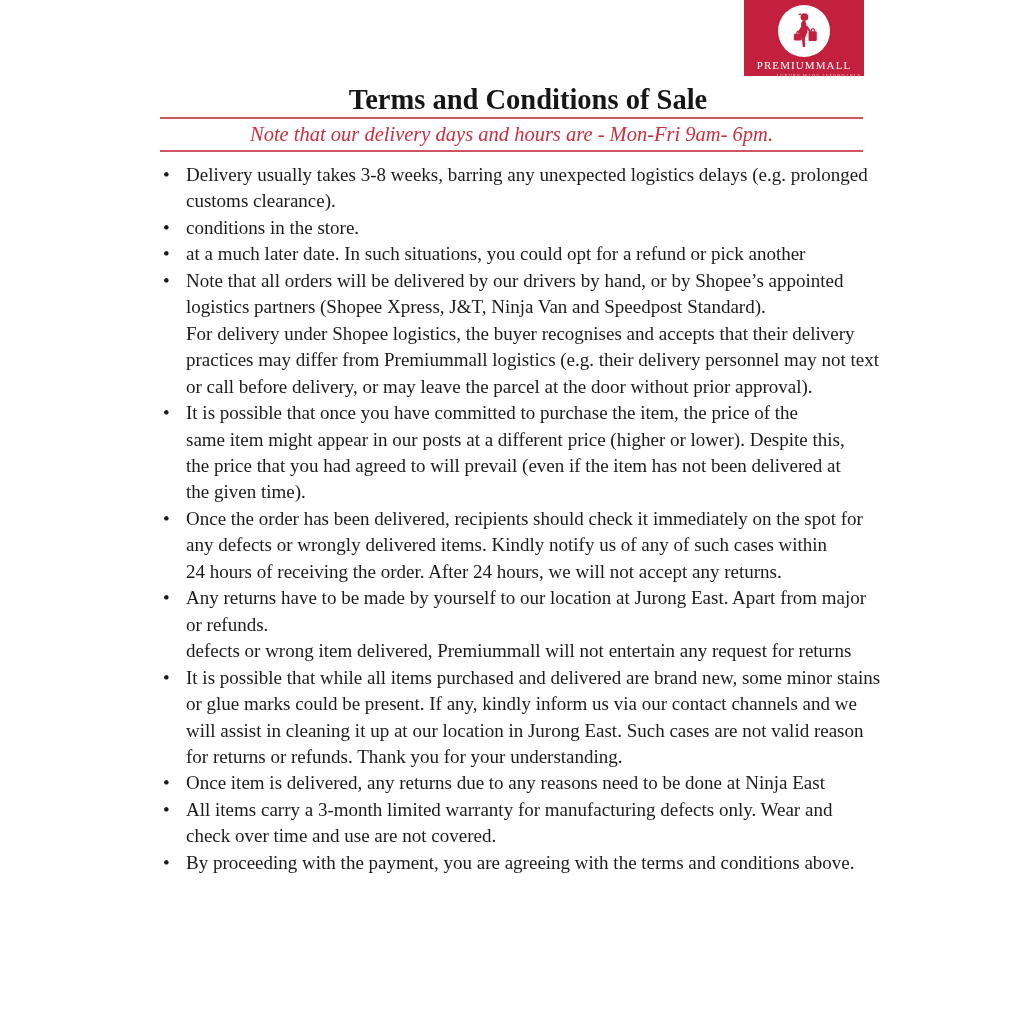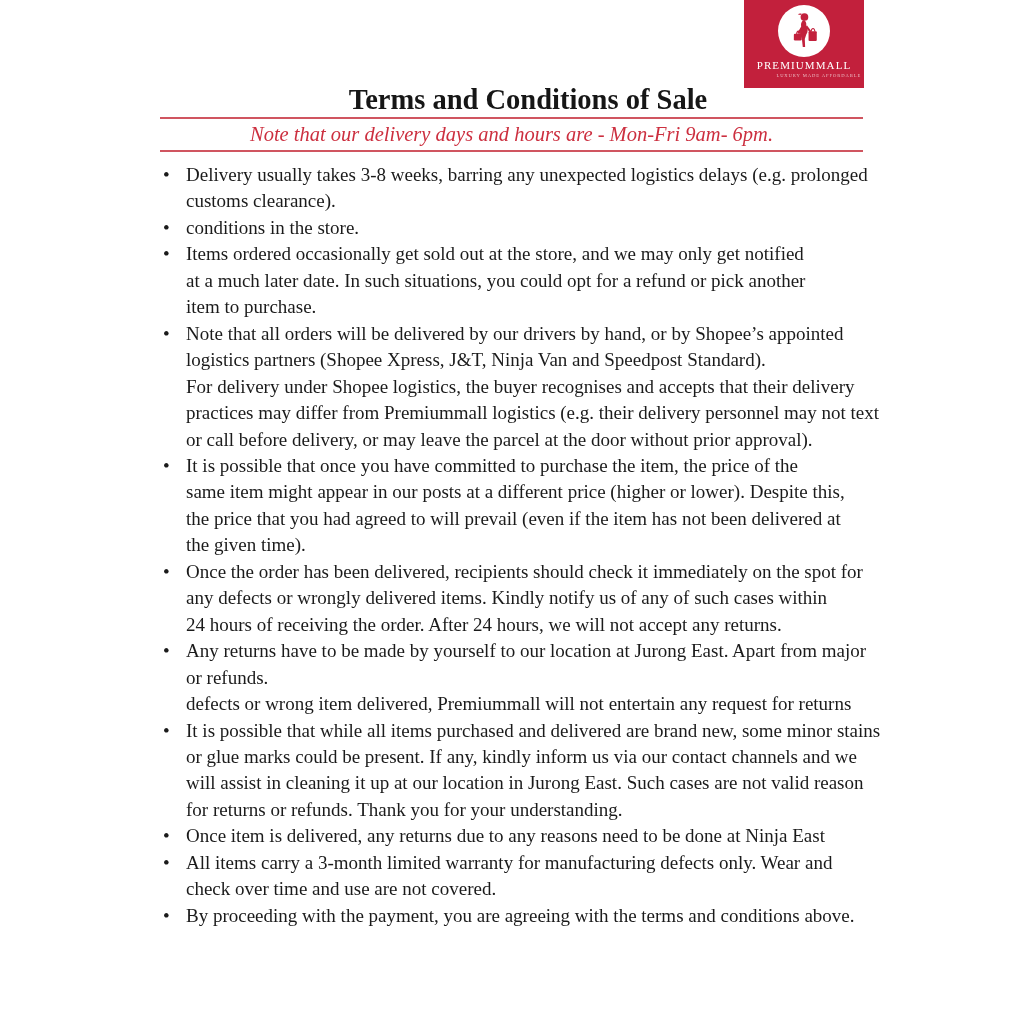--- a/index.html
+++ b/index.html
@@ -12,21 +12,21 @@
     color: var(--body-text, #1b1b1b);
     overflow: hidden;
   }
 
   
   .logo {
     position: absolute;
     left: 744px;
     top: 0;
     width: 120px;
-    height: 88px;
+    height: 76px;
     background: var(--brand-red, #c2203c);
     text-decoration: underline;
   }
   .logo-circle {
     position: absolute;
     left: 34px;
     top: 5px;
     width: 52px;
     height: 52px;
     background: #ffffff;
@@ -155,21 +155,21 @@
       <li class="term-item">
       <span class="bullet-marker">•</span>
       <span class="term-text"><div class="term-line"><span>Delivery usually takes </span><b>3-8 weeks</b><span>, barring any unexpected logistics delays (e.g. prolonged</span></div><div class="term-line"><span>customs clearance).</span></div></span>
     </li>
       <li class="term-item">
       <span class="bullet-marker">•</span>
       <span class="term-text"><div class="term-line"><span>conditions in the store.</span></div></span>
     </li>
       <li class="term-item">
       <span class="bullet-marker">•</span>
-      <span class="term-text"><div class="term-line"><span>Items ordered occasionally get sold out at the store, and we may only get notified</span></div><div class="term-line"><span>at a much later date. In such situations, you could opt for a refund or pick another</span></div><div class="term-line"><span>item to purchase.</span></div></span>
+      <span class="term-text"><div class="term-line"><span>at a much later date. In such situations, you could opt for a refund or pick another</span></div></span>
     </li>
       <li class="term-item">
       <span class="bullet-marker">•</span>
       <span class="term-text"><div class="term-line"><span>Note that all orders will be delivered by our drivers by hand, or by Shopee’s appointed</span></div><div class="term-line"><span>logistics partners (Shopee Xpress, J&amp;T, Ninja Van and Speedpost Standard).</span></div><div class="term-line"><span>For delivery under Shopee logistics, the buyer recognises and accepts that their delivery</span></div><div class="term-line"><span>practices may differ from Premiummall logistics (e.g. their delivery personnel may not text</span></div><div class="term-line"><span>or call before delivery, or may leave the parcel at the door without prior approval).</span></div></span>
     </li>
       <li class="term-item">
       <span class="bullet-marker">•</span>
       <span class="term-text"><div class="term-line"><span>It is possible that once you have committed to purchase the item, the price of the</span></div><div class="term-line"><span>same item might appear in our posts at a different price (higher or lower). Despite this,</span></div><div class="term-line"><span>the price that you had agreed to will prevail (even if the item has not been delivered at</span></div><div class="term-line"><span>the given time).</span></div></span>
     </li>
       <li class="term-item">

